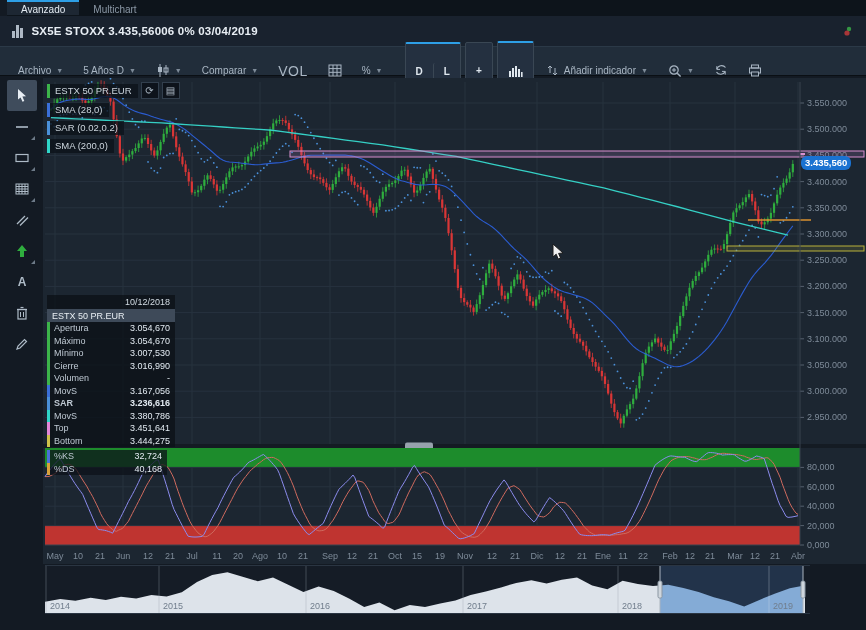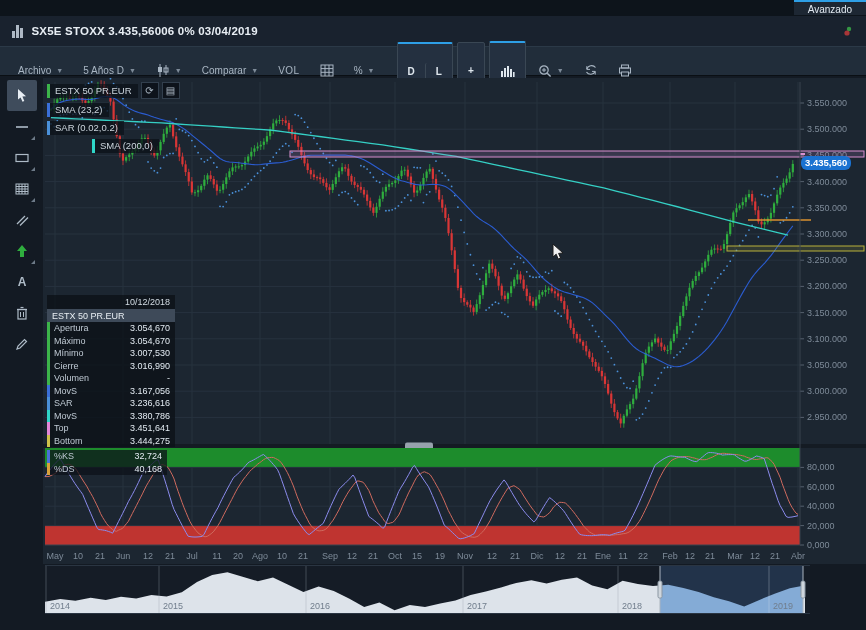--- a/index.html
+++ b/index.html
@@ -1,19 +1,19 @@
 <!DOCTYPE html>
 <html><head>
 <meta charset="utf-8">
 <style>
   html,body{margin:0;padding:0;background:#0d1218;}
   .app{position:relative;width:866px;height:630px;background:#131a23;overflow:hidden;
        font-family:"Liberation Sans",sans-serif;color:#c3cdd6;-webkit-font-smoothing:antialiased;}
   
-  .tabbar{position:absolute;top:0;left:0;right:0;height:16px;background:#0d141b;display:flex;align-items:flex-end;flex-direction:column;}
+  .tabbar{position:absolute;top:0;left:7px;right:0;height:16px;background:#0d141b;display:flex;align-items:flex-start;}
   .tab{padding:2px 14px 0 14px;font-size:10px;color:#8b98a6;border-top:2px solid transparent;display:flex;align-items:center;cursor:default;}
   .tab.active{background:#1d2733;color:#e2eaf1;border-top:2px solid #2e9fe6;}
   
   .titlebar{position:absolute;top:16px;left:0;right:0;height:30px;background:#19222e;display:flex;align-items:center;padding:0 12px;box-sizing:border-box;}
   .titlebar .t-icon{margin-right:9px;display:flex;align-items:flex-end;gap:1.5px;height:13px;}
   .titlebar .t-icon i{display:block;width:2.5px;background:#aeb9c5;}
   .title-text{font-size:11.5px;font-weight:bold;color:#e8eef4;letter-spacing:.2px;}
   .notif{margin-left:auto;display:flex;}
   
   .toolbar{position:absolute;top:46px;left:0;right:0;height:30px;background:#212d3a;border-top:1px solid #2b3947;border-bottom:1px solid #0a0f14;display:flex;align-items:center;padding:0 10px;gap:4px;box-sizing:border-box;}
@@ -95,21 +95,21 @@
           <rect x="2" y="3" width="4" height="5" fill="#a9b6c3"></rect>
           <line x1="10" y1="1" x2="10" y2="11" stroke="#a9b6c3" stroke-width="1"></line>
           <rect x="8" y="4" width="4" height="4" fill="none" stroke="#a9b6c3"></rect>
         </svg>
       <span class="caret">▼</span>
     </div>
     <div class="tb-btn">
         <span>Comparar</span>
         <span class="caret">▼</span>
       </div>
-    <div class="tb-btn" style="font-size:10px;letter-spacing:.5px">
+    <div class="tb-btn" style="font-size:14px;letter-spacing:.5px">
         <span>VOL</span>
       </div>
     <div class="tb-btn">
       <svg class="icon" width="14" height="13" viewBox="0 0 14 13">
           <rect x="1" y="1" width="12" height="11" fill="none" stroke="#a9b6c3"></rect>
           <line x1="5" y1="1" x2="5" y2="12" stroke="#a9b6c3"></line>
           <line x1="9" y1="1" x2="9" y2="12" stroke="#a9b6c3"></line>
           <line x1="1" y1="4.6" x2="13" y2="4.6" stroke="#a9b6c3"></line>
           <line x1="1" y1="8.3" x2="13" y2="8.3" stroke="#a9b6c3"></line>
         </svg>
@@ -135,20 +135,28 @@
     <div class="tb-box hot">
       <div class="tb-btn">
         <svg class="icon" width="15" height="12" viewBox="0 0 15 12">
             <rect x="1" y="6" width="2" height="6" fill="#dfe7ee"></rect>
             <rect x="4" y="3" width="2" height="9" fill="#dfe7ee"></rect>
             <rect x="7" y="1" width="2" height="11" fill="#dfe7ee"></rect>
             <rect x="10" y="4" width="2" height="8" fill="#dfe7ee"></rect>
             <rect x="13" y="7" width="1.6" height="5" fill="#dfe7ee"></rect>
           </svg>
       </div>
+    </div>
+    <div class="tb-btn">
+      <svg class="icon" width="13" height="13" viewBox="0 0 13 13">
+          <path d="M4 2 L4 9 M2 4 L4 2 L6 4" stroke="#a9b6c3" fill="none"></path>
+          <path d="M9 11 L9 4 M7 9 L9 11 L11 9" stroke="#a9b6c3" fill="none"></path>
+        </svg>
+      <span>Añadir indicador</span>
+        <span class="caret">▼</span>
     </div>
     <div class="tb-btn">
       <svg class="icon" width="14" height="14" viewBox="0 0 14 14">
           <circle cx="6" cy="6" r="4.2" fill="none" stroke="#a9b6c3" stroke-width="1.2"></circle>
           <line x1="6" y1="4" x2="6" y2="8" stroke="#a9b6c3"></line>
           <line x1="4" y1="6" x2="8" y2="6" stroke="#a9b6c3"></line>
           <line x1="9.2" y1="9.2" x2="12.6" y2="12.6" stroke="#a9b6c3" stroke-width="1.4"></line>
         </svg>
       <span class="caret">▼</span>
     </div>
@@ -1066,23 +1074,23 @@
     <div class="legend">
       <div class="lg-row">
         <div class="lg-item" id="lg-main" style="border-left-color: rgb(60, 180, 74);">ESTX 50 PR.EUR</div>
         <div class="lg-btn">
             <span>⟳</span>
           </div>
         <div class="lg-btn">
             <span>▤</span>
           </div>
       </div>
-      <div class="lg-item" id="lg-1" style="border-left-color: rgb(58, 111, 216);">SMA (23,2)</div>
+      <div class="lg-item" id="lg-1" style="border-left-color: rgb(58, 111, 216);">SMA (28,0)</div>
       <div class="lg-item" id="lg-2" style="border-left-color: rgb(74, 144, 217);">SAR (0.02,0.2)</div>
-      <div class="lg-item" id="lg-3" style="border-left-color: rgb(47, 214, 200); margin-left: 45px;">SMA (200,0)</div>
+      <div class="lg-item" id="lg-3" style="border-left-color: rgb(47, 214, 200);">SMA (200,0)</div>
     </div>
 
     <div class="ttbox">
       <div class="tt-date">10/12/2018</div>
       <div class="tt-inst">ESTX 50 PR.EUR</div>
       <div id="tt-rows">
           <div class="tt-row" style="border-left-color: rgb(60, 180, 74);">
             <span class="l">Apertura</span>
             <span class="v">3.054,670</span>
           </div>
@@ -1099,21 +1107,21 @@
             <span class="v">3.016,990</span>
           </div>
           <div class="tt-row" style="border-left-color: rgb(60, 180, 74);">
             <span class="l">Volumen</span>
             <span class="v">-</span>
           </div>
           <div class="tt-row" style="border-left-color: rgb(58, 111, 216);">
             <span class="l">MovS</span>
             <span class="v">3.167,056</span>
           </div>
-          <div class="tt-row" style="border-left-color: rgb(74, 144, 217);">
+          <div class="tt-row" style="border-left-color: rgb(74, 144, 217); font-weight: bold;">
             <span class="l">SAR</span>
             <span class="v">3.236,616</span>
           </div>
           <div class="tt-row" style="border-left-color: rgb(47, 214, 200);">
             <span class="l">MovS</span>
             <span class="v">3.380,786</span>
           </div>
           <div class="tt-row" style="border-left-color: rgb(227, 135, 215);">
             <span class="l">Top</span>
             <span class="v">3.451,641</span>

